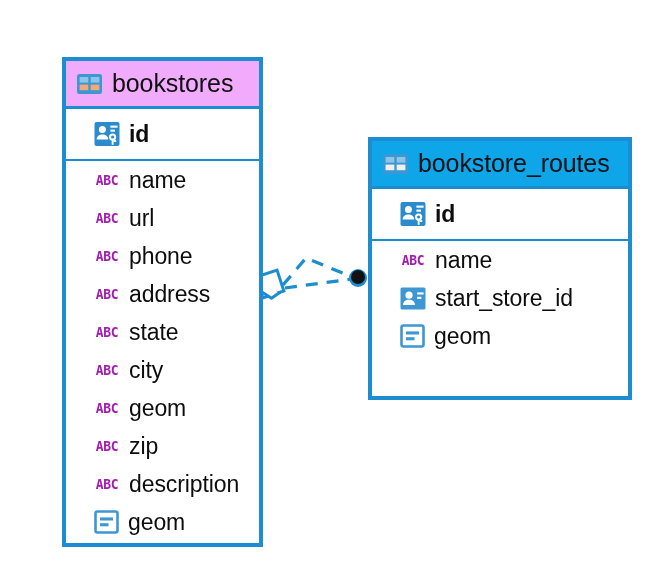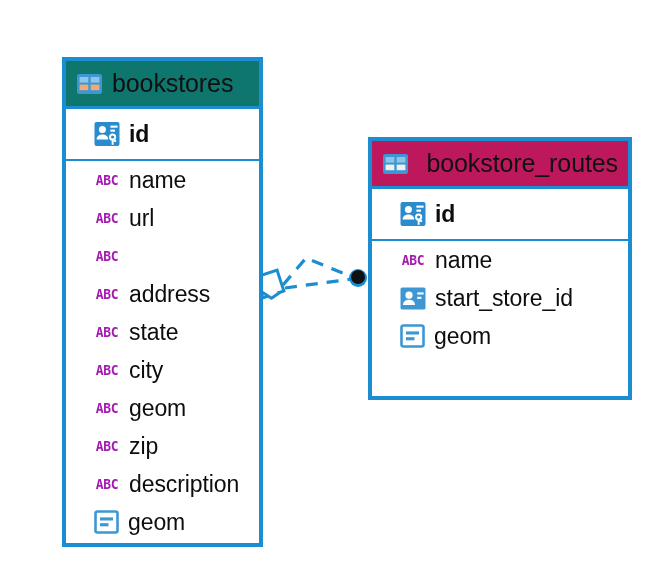--- a/index.html
+++ b/index.html
@@ -95,21 +95,21 @@
     </g>
 
     <g>
       <circle cx="358" cy="278" r="9" fill="#1b8dd0"></circle>
       <circle cx="358" cy="277" r="7" fill="#111111"></circle>
     </g>
   </svg>
 
   <div class="entity" style="left:62px;top:57px;width:201px;height:490px;">
 
-    <div class="ent-header" style="background:#0f766e;">
+    <div class="ent-header" style="background:#f0abfc;">
       <span class="ico ico-table">
         <svg viewBox="0 0 27 22" xmlns="http://www.w3.org/2000/svg">
           <rect x="1" y="1" width="25" height="20" rx="2.5" fill="#3d97d3"></rect>
           <rect x="3.6" y="4" width="8.7" height="5.6" fill="#8ec4e6"></rect>
           <rect x="14.7" y="4" width="8.7" height="5.6" fill="#8ec4e6"></rect>
           <rect x="3.6" y="11.6" width="8.7" height="5.6" fill="#f5a877"></rect>
           <rect x="14.7" y="11.6" width="8.7" height="5.6" fill="#f5a877"></rect>
         </svg>
       </span>
       <span class="title">bookstores</span>
@@ -143,20 +143,21 @@
       <div class="row">
         <span class="ico ico-abc">
             <span class="abc-txt">ABC</span>
           </span>
         <span class="cname">url</span>
       </div>
       <div class="row">
         <span class="ico ico-abc">
             <span class="abc-txt">ABC</span>
           </span>
+        <span class="cname">phone</span>
       </div>
       <div class="row">
         <span class="ico ico-abc">
             <span class="abc-txt">ABC</span>
           </span>
         <span class="cname">address</span>
       </div>
       <div class="row">
         <span class="ico ico-abc">
             <span class="abc-txt">ABC</span>
@@ -195,21 +196,21 @@
             <rect x="6" y="13.2" width="8.5" height="3.1" fill="#3d97d3"></rect>
           </svg>
         </span>
         <span class="cname">geom</span>
       </div>
     </div>
   </div>
 
   <div class="entity" style="left:368px;top:137px;width:264px;height:263px;">
 
-    <div class="ent-header" style="background:#be185d;justify-content:space-between;">
+    <div class="ent-header" style="background:#0ea5e9;">
       <span class="ico ico-table">
         <svg viewBox="0 0 27 22" xmlns="http://www.w3.org/2000/svg">
           <rect x="1" y="1" width="25" height="20" rx="2.5" fill="#3d97d3"></rect>
           <rect x="3.6" y="4" width="8.7" height="5.6" fill="#8ec4e6"></rect>
           <rect x="14.7" y="4" width="8.7" height="5.6" fill="#8ec4e6"></rect>
           <rect x="3.6" y="11.6" width="8.7" height="5.6" fill="#f0f0f0"></rect>
           <rect x="14.7" y="11.6" width="8.7" height="5.6" fill="#f0f0f0"></rect>
         </svg>
       </span>
       <span class="title">bookstore_routes</span>

